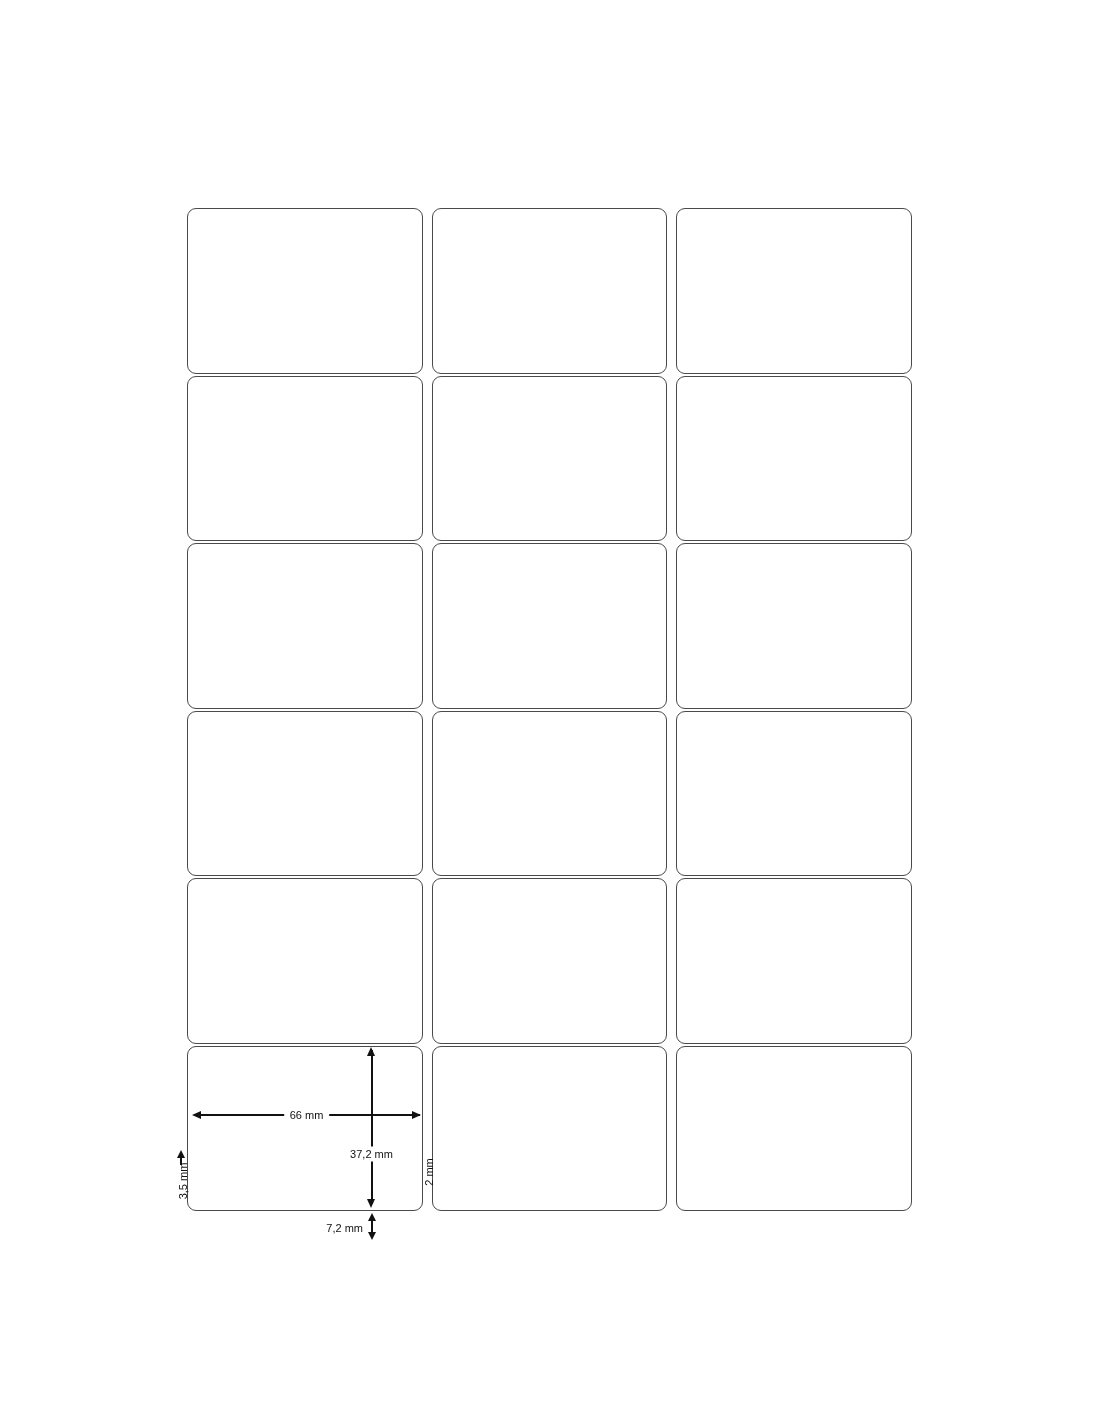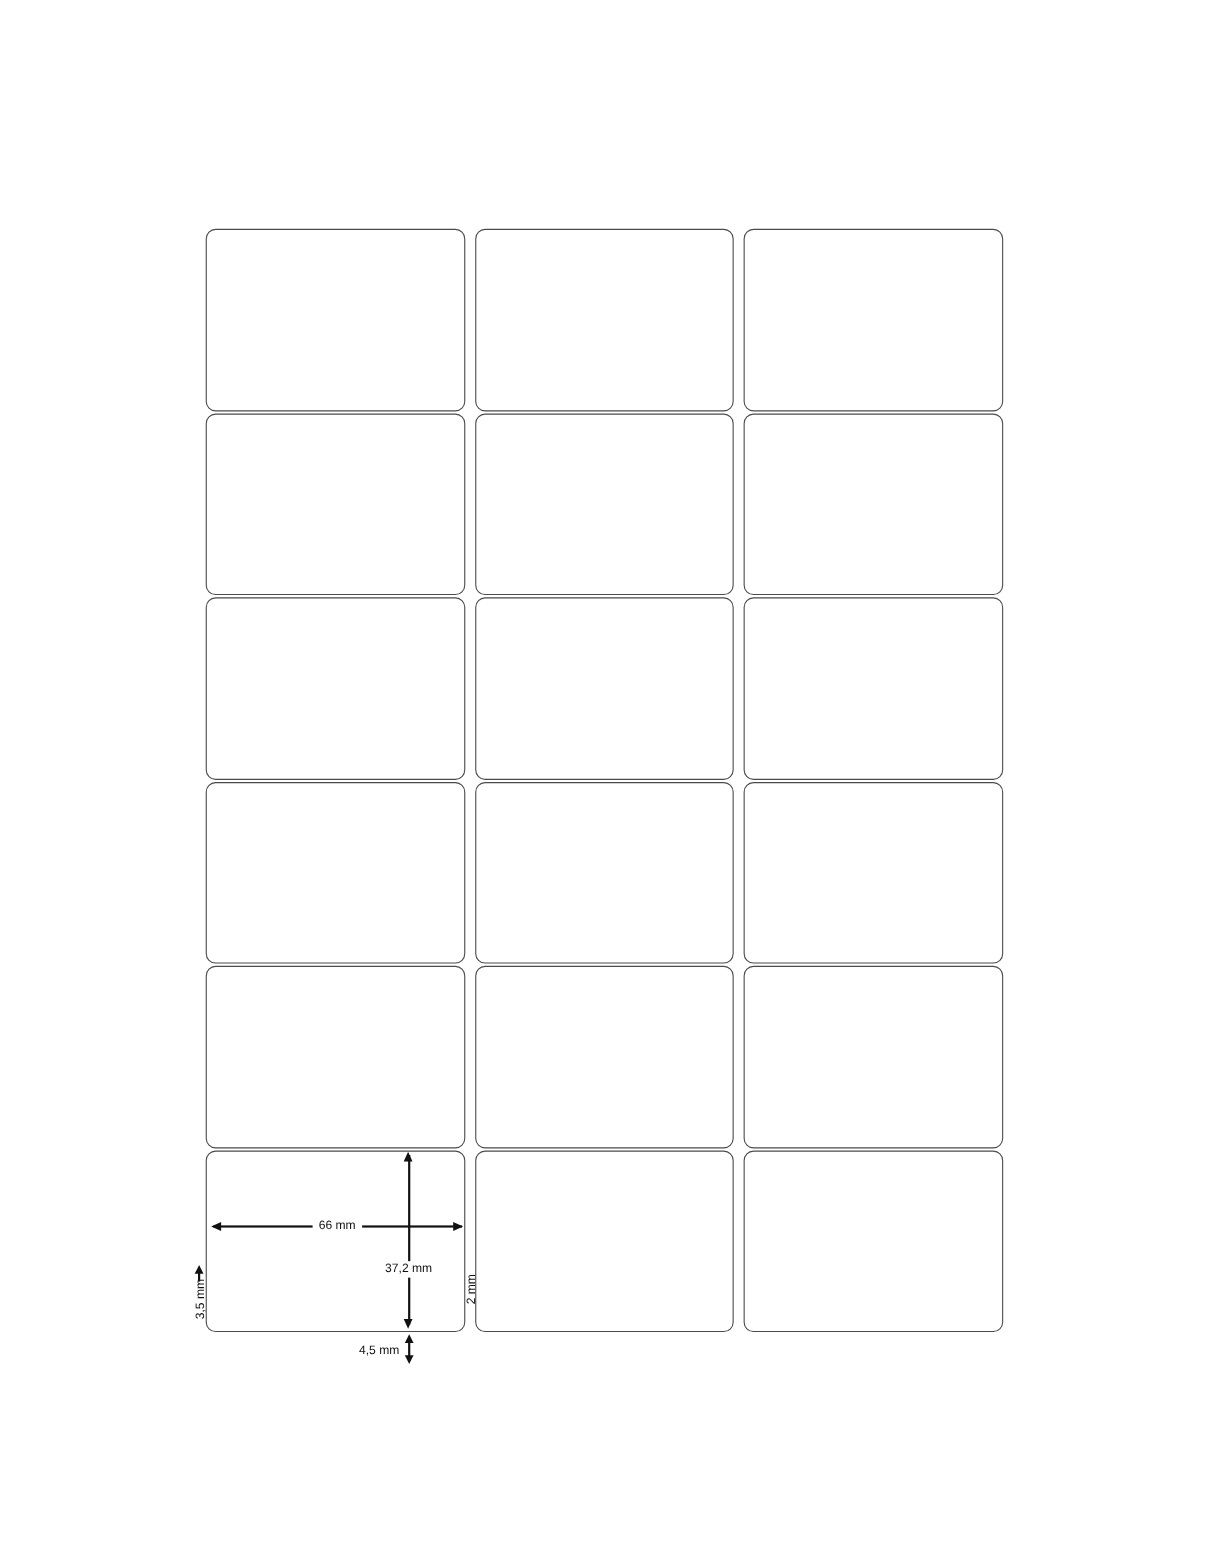--- a/index.html
+++ b/index.html
@@ -92,15 +92,15 @@
 
   <div class="ah ah-up-sm" style="left:177px; top:1150px;"></div>
   <div class="dim-line" style="left:180.3px; top:1157px; width:1.4px; height:8px;"></div>
   <span class="dim-text rot" style="left:183px; top:1181px;">3,5 mm</span>
 
   <span class="dim-text rot" style="left:428.5px; top:1172px;">2 mm</span>
 
   <div class="dim-line" style="left:371.1px; top:1216px; width:1.5px; height:21px;"></div>
   <div class="ah ah-up-sm" style="left:367.8px; top:1213px;"></div>
   <div class="ah ah-down-sm" style="left:367.8px; top:1232px;"></div>
-  <span class="dim-text right-anchor" style="left:363px; top:1227.5px;">4,5 mm</span>
+  <span class="dim-text right-anchor" style="left:363px; top:1227.5px;">7,2 mm</span>
 
 </div>
 
 </body></html>

